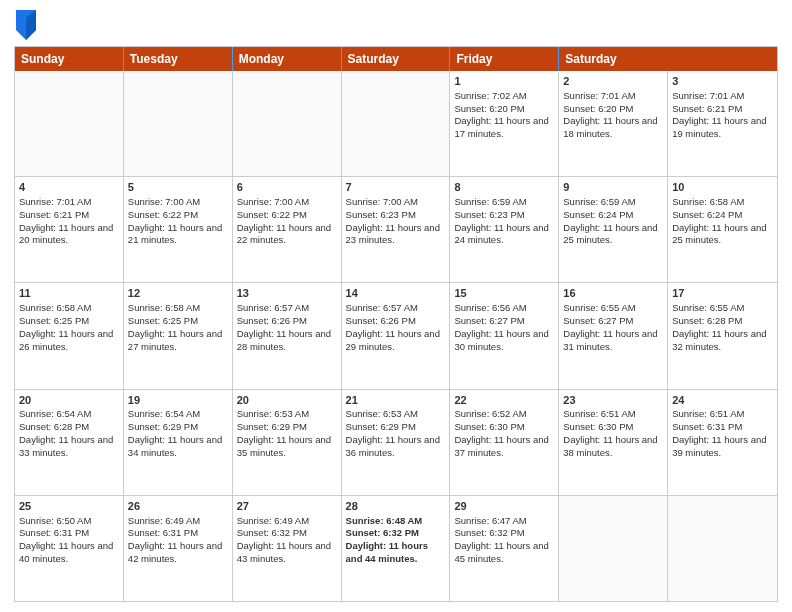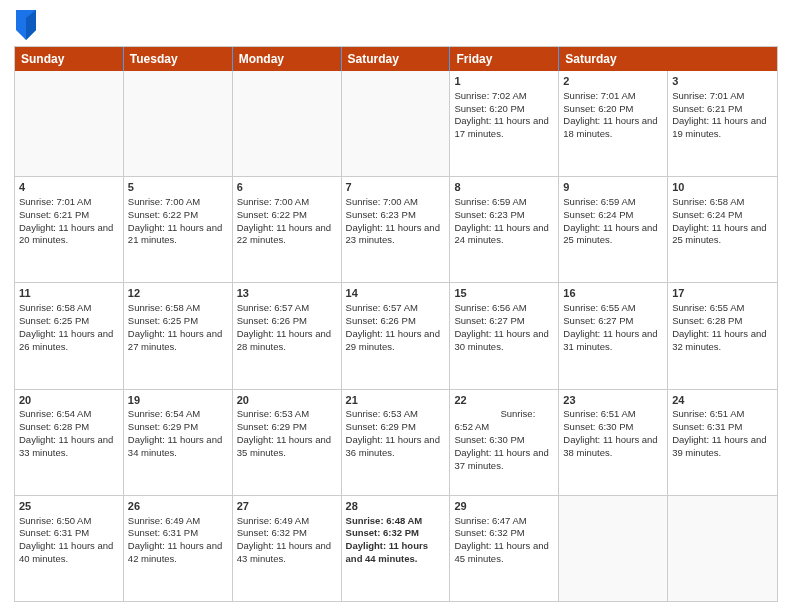--- a/index.html
+++ b/index.html
@@ -202,21 +202,21 @@
 Daylight: 11 hours and 33 minutes.</span></div>
           <div class="cal-cell"><span class="day-num">19</span><span style="white-space: pre-wrap;">Sunrise: 6:54 AM
 Sunset: 6:29 PM
 Daylight: 11 hours and 34 minutes.</span></div>
           <div class="cal-cell"><span class="day-num">20</span><span style="white-space: pre-wrap;">Sunrise: 6:53 AM
 Sunset: 6:29 PM
 Daylight: 11 hours and 35 minutes.</span></div>
           <div class="cal-cell"><span class="day-num">21</span><span style="white-space: pre-wrap;">Sunrise: 6:53 AM
 Sunset: 6:29 PM
 Daylight: 11 hours and 36 minutes.</span></div>
-          <div class="cal-cell"><span class="day-num">22</span><span style="white-space: pre-wrap; margin-left: 46px;">Sunrise: 6:52 AM
+          <div class="cal-cell"><span class="day-num">22</span><span style="white-space: pre-wrap;">Sunrise: 6:52 AM
 Sunset: 6:30 PM
 Daylight: 11 hours and 37 minutes.</span></div>
           <div class="cal-cell"><span class="day-num">23</span><span style="white-space: pre-wrap;">Sunrise: 6:51 AM
 Sunset: 6:30 PM
 Daylight: 11 hours and 38 minutes.</span></div>
           <div class="cal-cell"><span class="day-num">24</span><span style="white-space: pre-wrap;">Sunrise: 6:51 AM
 Sunset: 6:31 PM
 Daylight: 11 hours and 39 minutes.</span></div>
         </div>
         <div class="cal-row">

